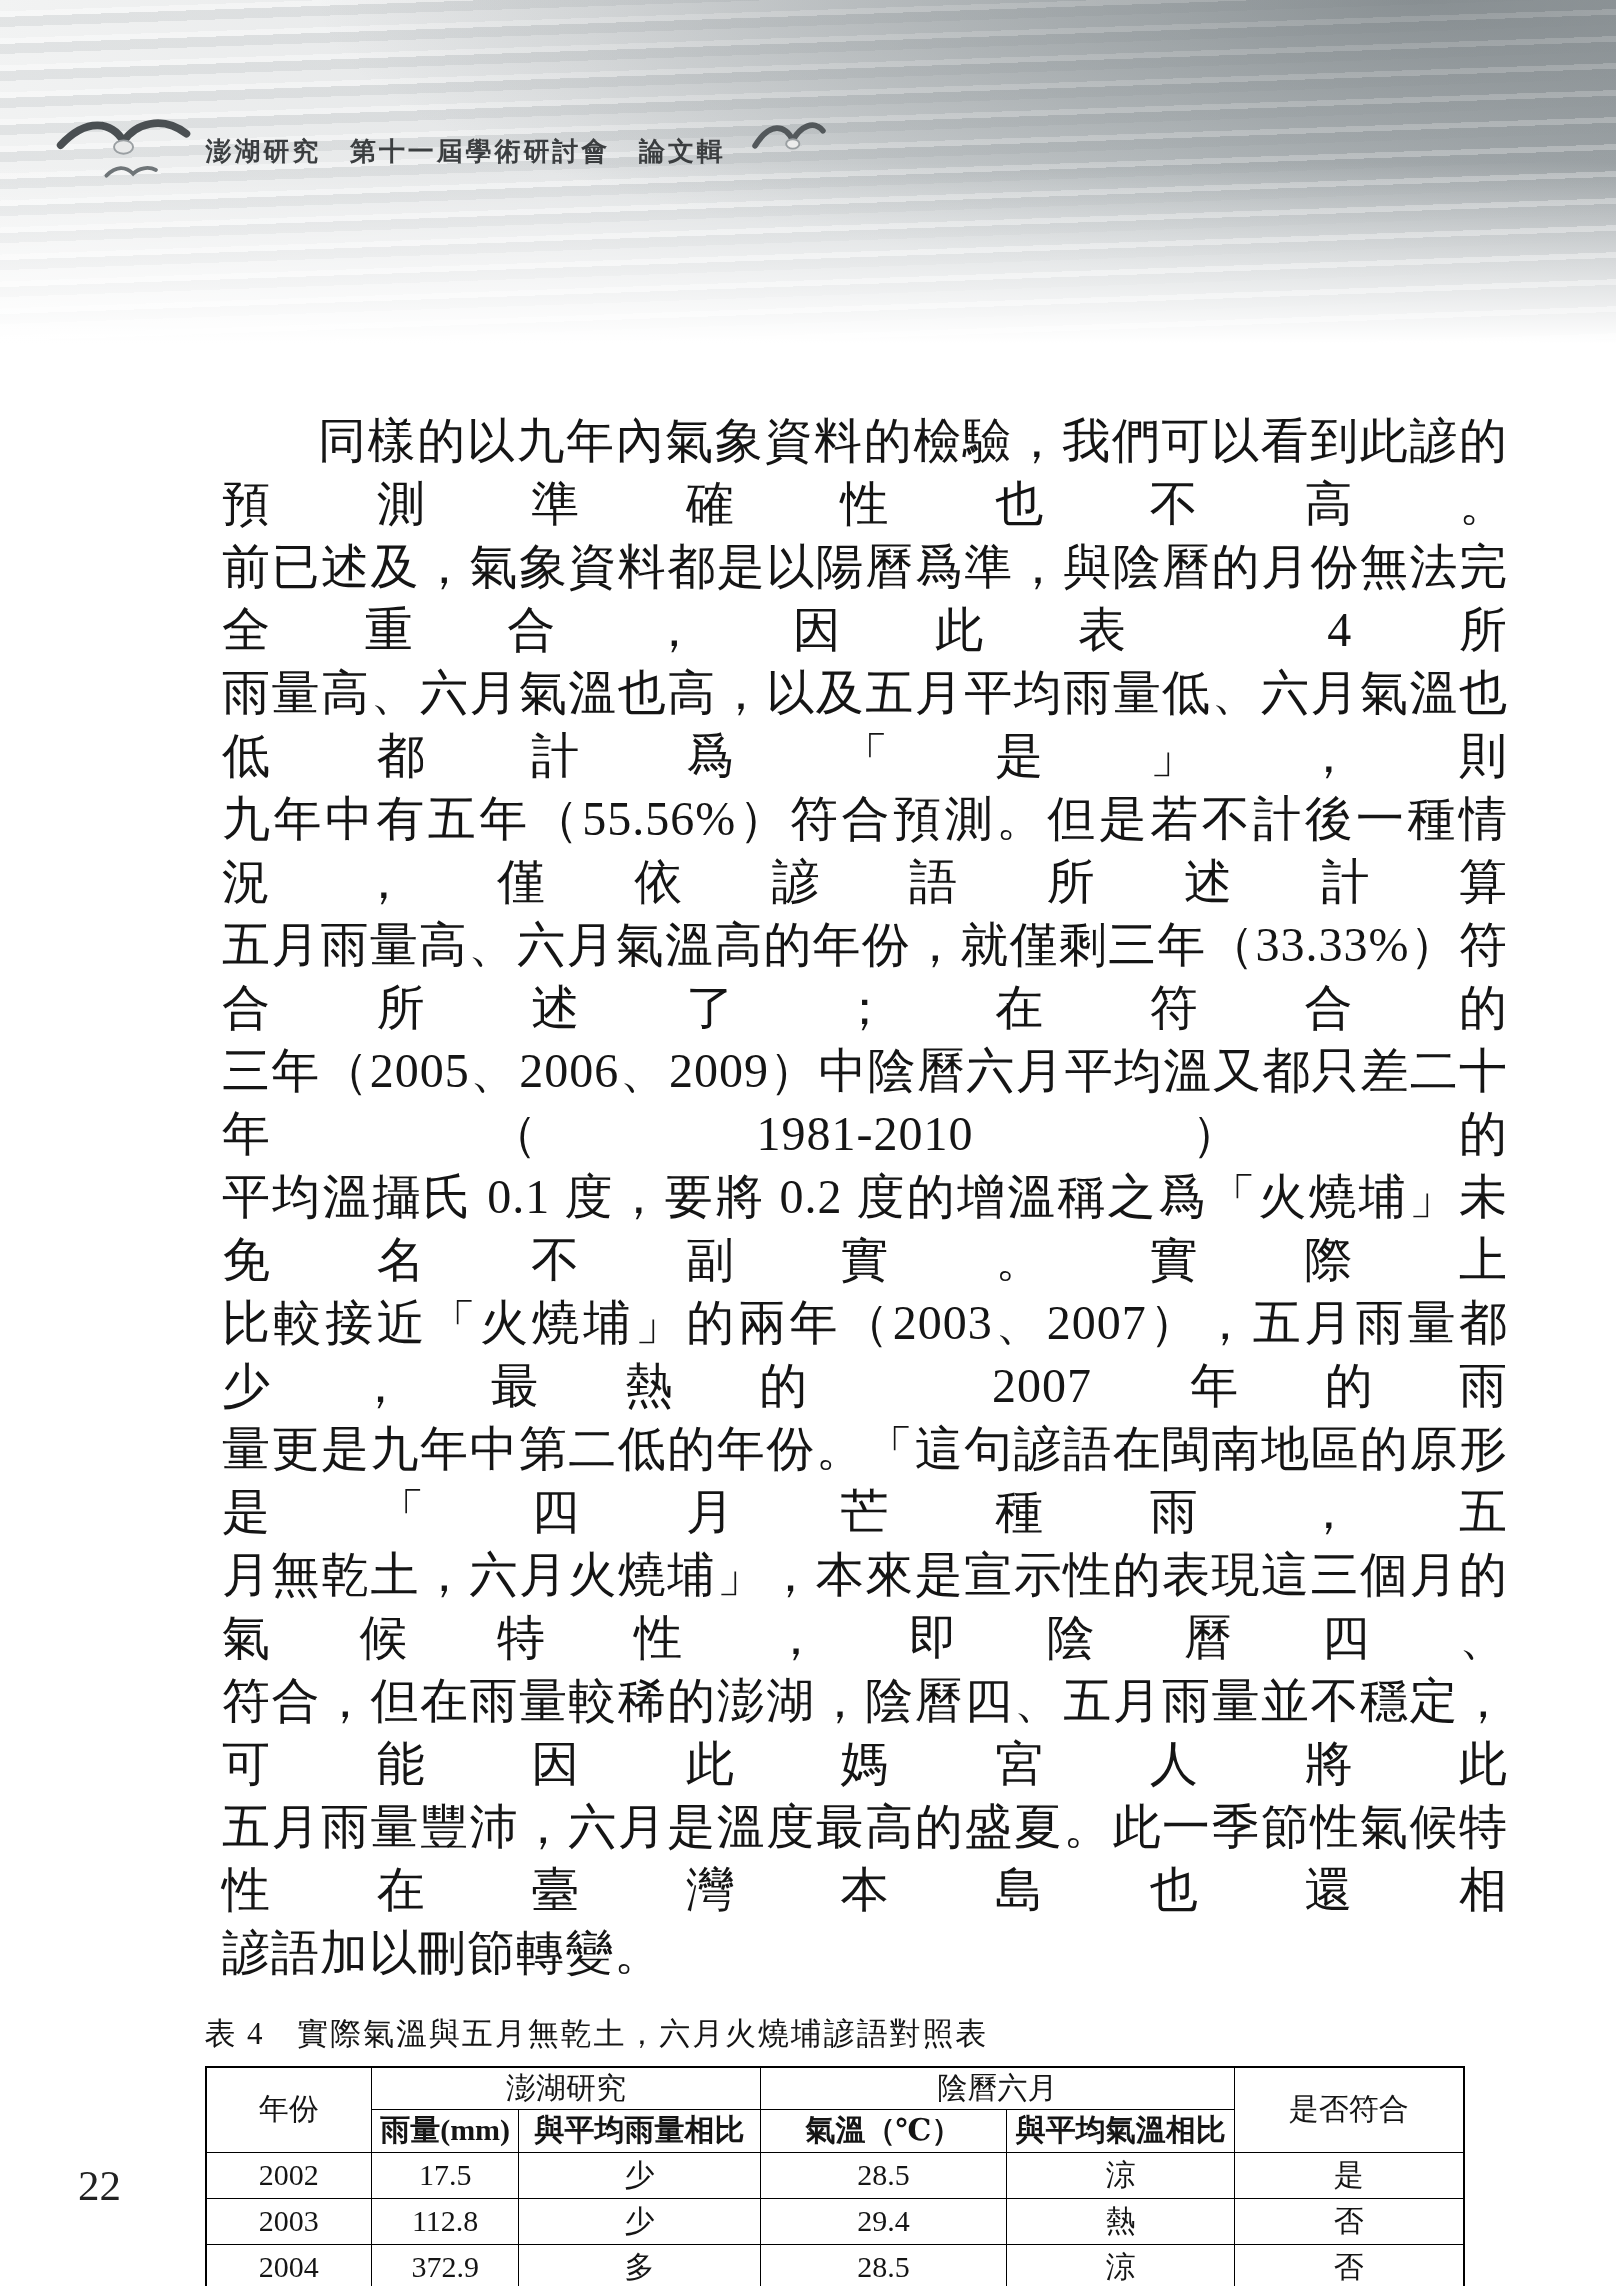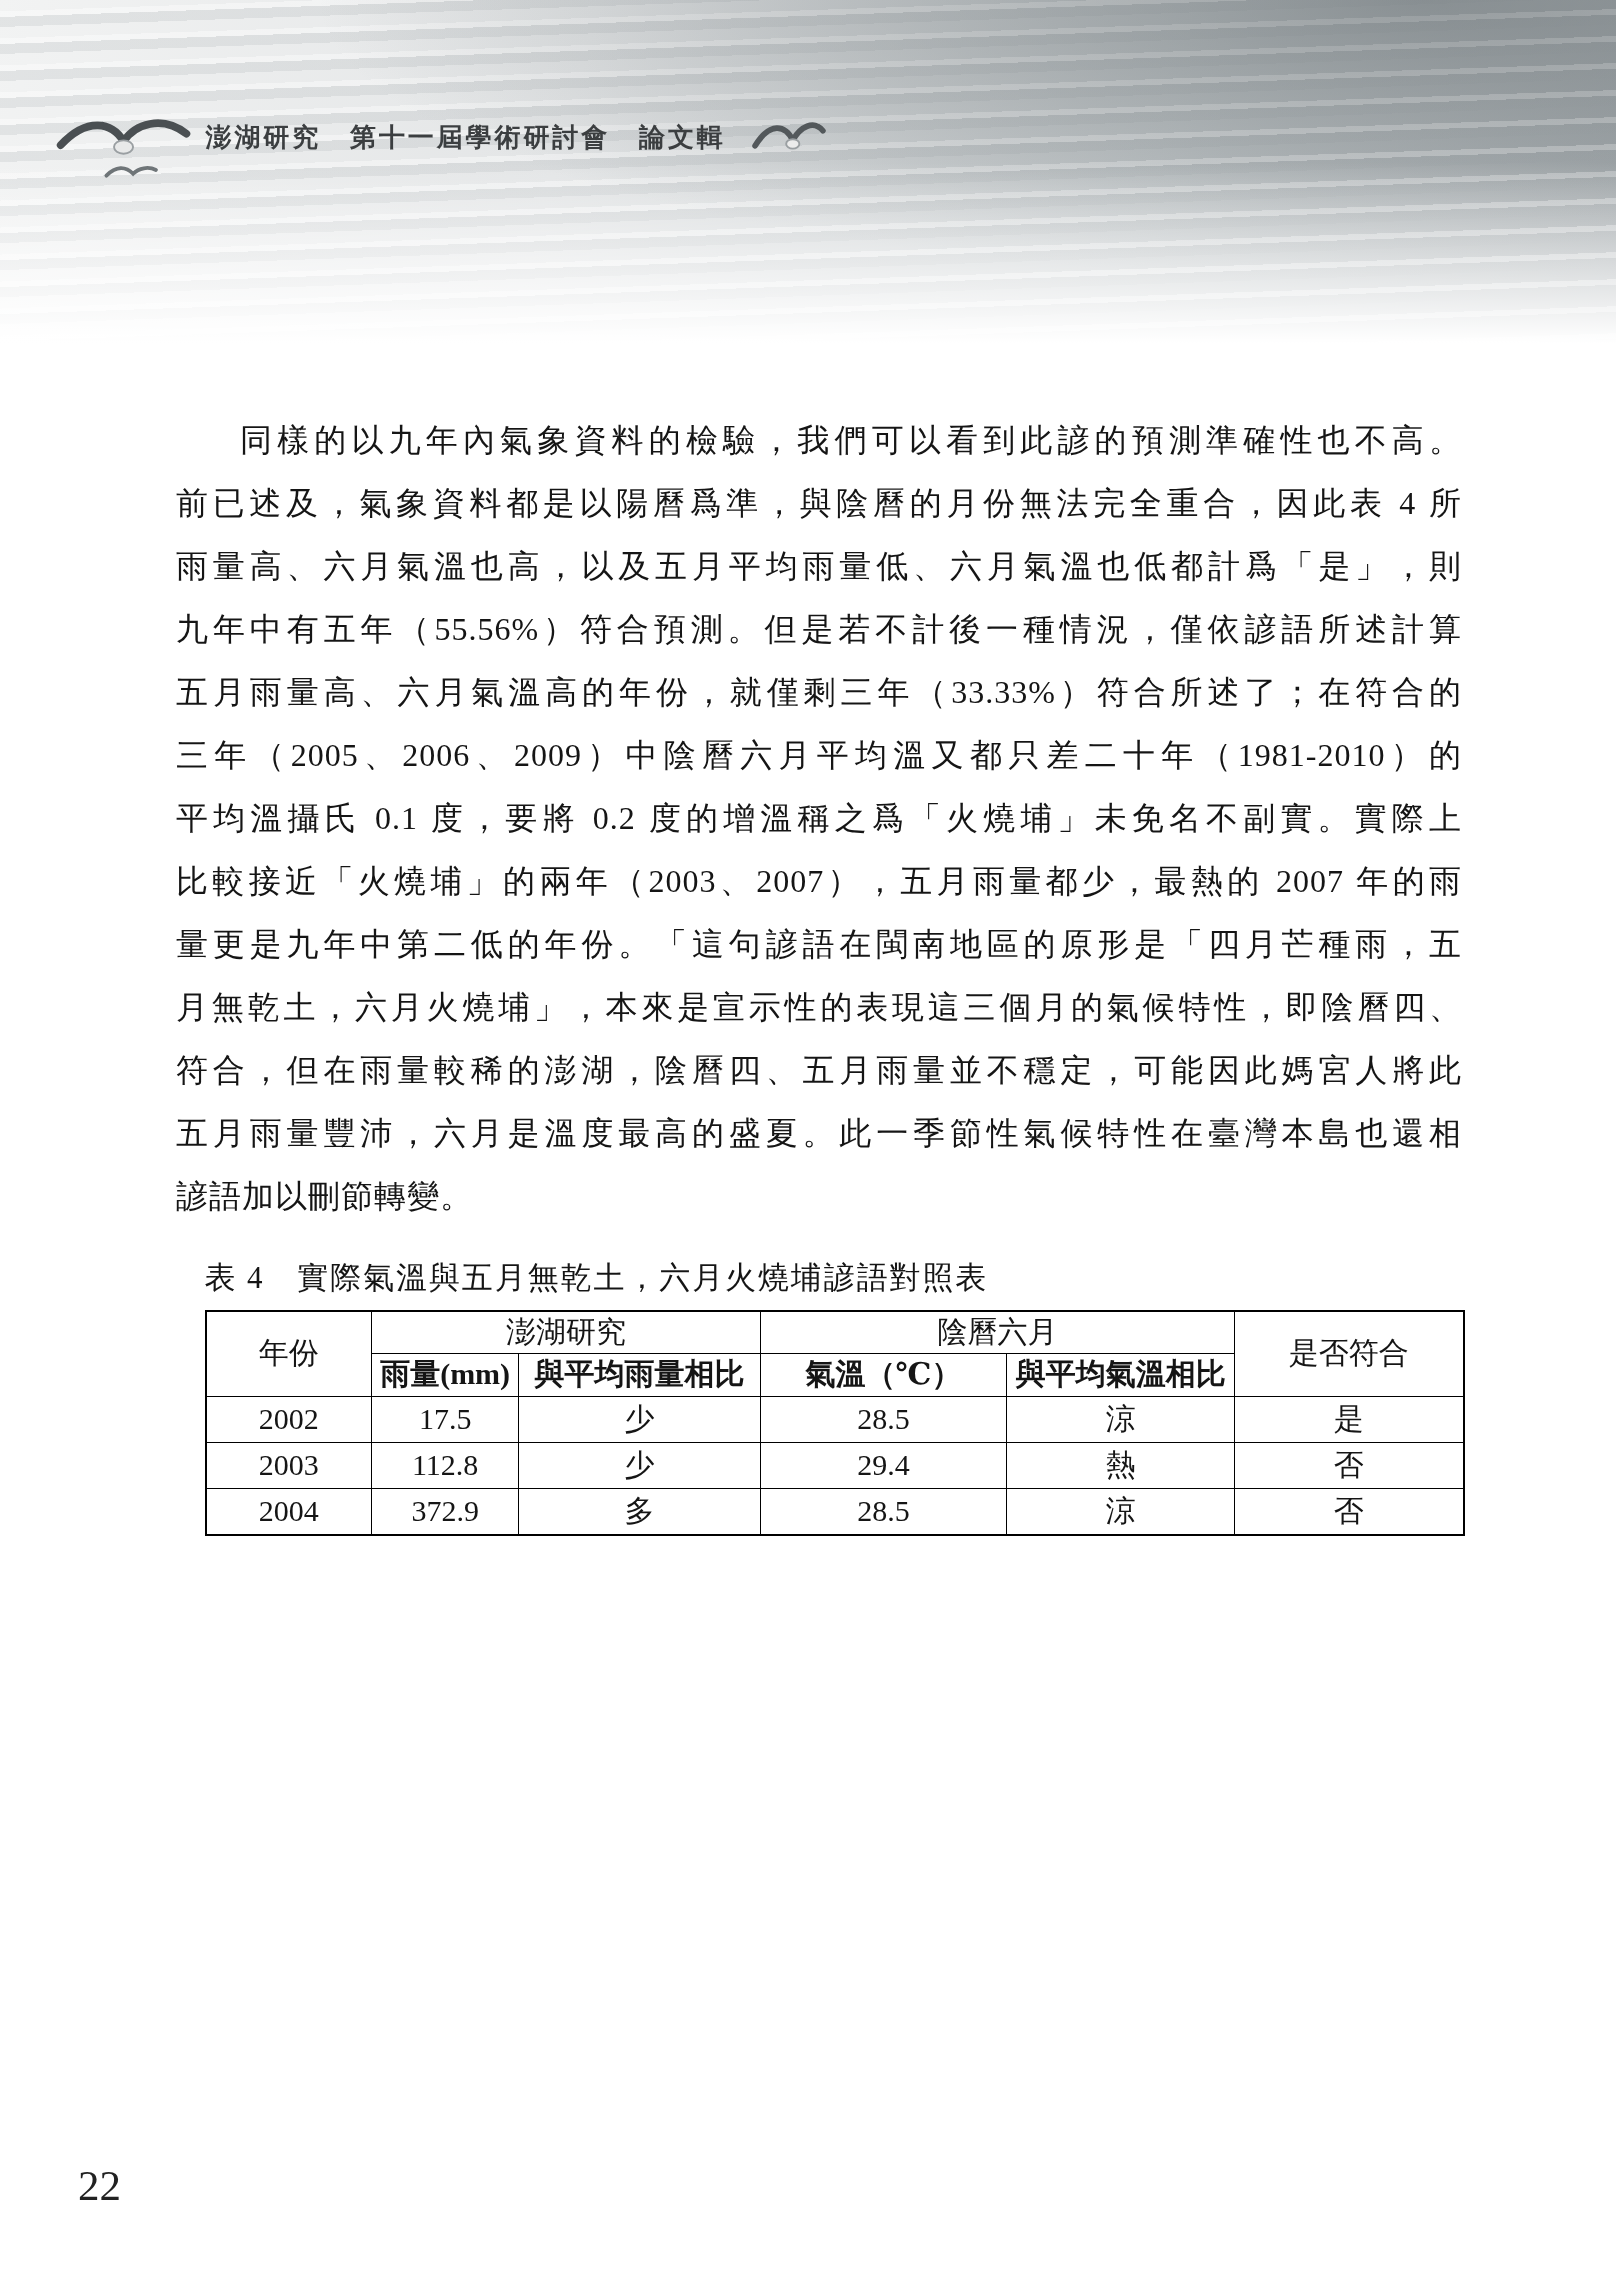--- a/index.html
+++ b/index.html
@@ -28,28 +28,28 @@
     top:107px;left:53px;
     display:flex;align-items:flex-end;gap:9.5px;
   }
   .seagull-left{margin-bottom:-13.3px;}
   .seagull-right{margin:0 0 17px 13.3px;}
   .header-title{
     font-family:"Liberation Sans","DejaVu Sans",sans-serif;
     font-size:26px;font-weight:bold;
     letter-spacing:2.9px;
     color:#3b3e40;
-    margin-bottom:21px;
+    margin-bottom:7px;
     white-space:pre;
   }
 
   
   .content{padding:48px 152px 0 176px;}
 
-  .paragraph{width:1286px;font-size:32px;line-height:63px;letter-spacing:1px;}
+  .paragraph{width:1286px;font-size:48px;line-height:63px;letter-spacing:1px;margin-left:46px;}
   .para-line{text-align:justify;text-align-last:justify;white-space:normal;}
   .para-line.indent{text-indent:2em;}
   .para-line.last{text-align-last:left;}
 
   .table-title{
     margin:28.5px 0 11.4px 28.5px;
     font-size:31px;font-weight:normal;letter-spacing:1.9px;
     white-space:pre;
   }
 

